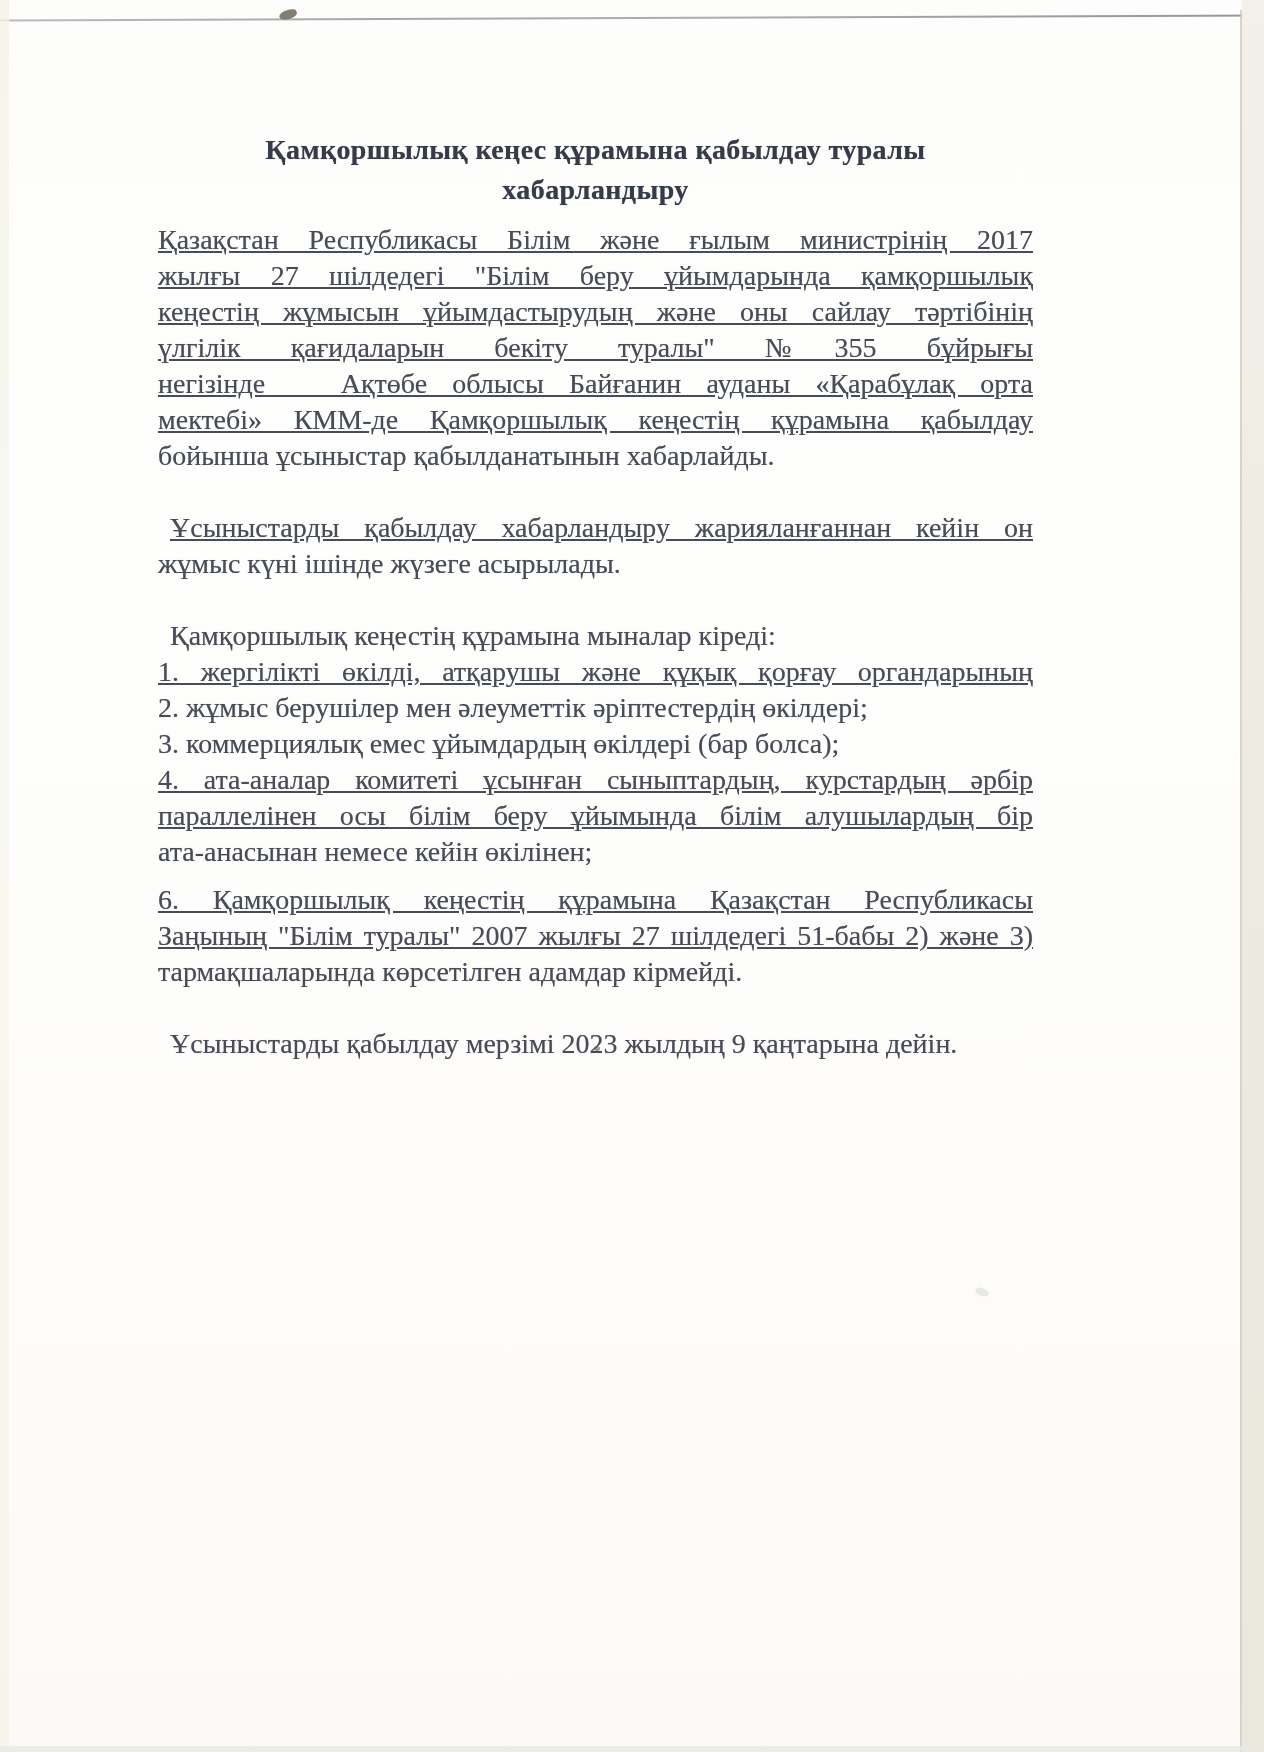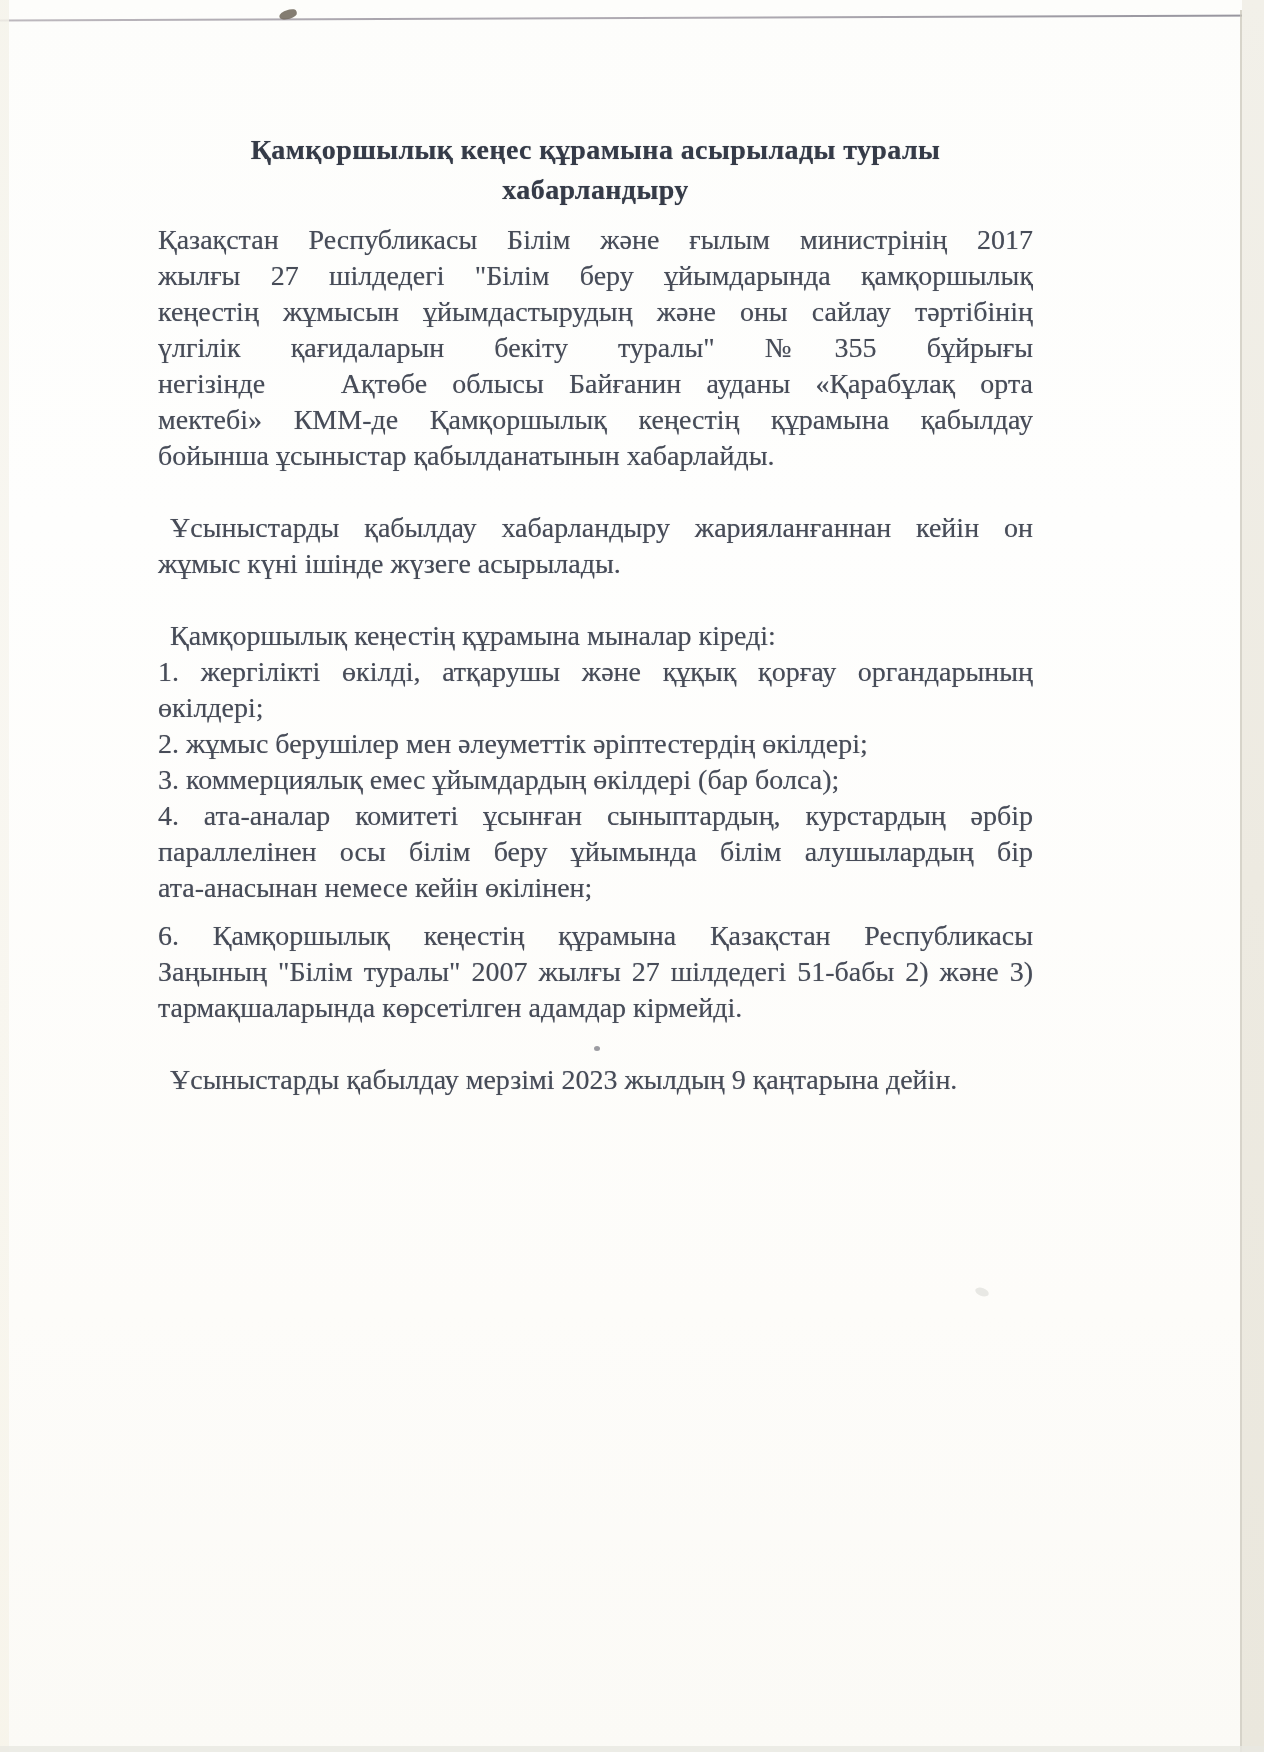--- a/index.html
+++ b/index.html
@@ -103,20 +103,21 @@
 
   .para { font-weight: normal; }
 
   
   .jline {
     height: 36px;
     line-height: 36px;
     text-align: justify;
     white-space: pre-wrap;
     overflow: hidden;
+    text-decoration: underline;
   }
   .jline::after {
     content: "";
     display: inline-block;
     width: 100%;
     height: 0;
   }
   
   .lline {
     height: 36px;
@@ -137,21 +138,21 @@
   <div class="left-edge-strip"></div>
   <div class="right-edge-strip"></div>
   <div class="right-edge-line"></div>
   <div class="bottom-edge-strip"></div>
   <div class="stray-dot"></div>
   <div class="faint-mark"></div>
 
   <div class="content">
 
     <div class="doc-title">
-      <div class="tline">Қамқоршылық кеңес құрамына асырылады туралы</div>
+      <div class="tline">Қамқоршылық кеңес құрамына қабылдау туралы</div>
       <div class="tline">хабарландыру</div>
     </div>
 
     <div class="para">
       <div class="jline">Қазақстан Республикасы Білім және ғылым министрінің 2017</div>
       <div class="jline">жылғы 27 шілдедегі "Білім беру ұйымдарында қамқоршылық</div>
       <div class="jline">кеңестің жұмысын ұйымдастырудың және оны сайлау тәртібінің</div>
       <div class="jline">үлгілік қағидаларын бекіту туралы" №355 бұйрығы</div>
       <div class="jline">негізінде   Ақтөбе облысы Байғанин ауданы «Қарабұлақ орта</div>
       <div class="jline">мектебі» КММ-де Қамқоршылық кеңестің құрамына қабылдау</div>
@@ -162,21 +163,20 @@
       <div class="jline indent-sm">Ұсыныстарды қабылдау хабарландыру жарияланғаннан кейін он</div>
       <div class="lline">жұмыс күні ішінде жүзеге асырылады.</div>
     </div>
 
     <div class="para">
       <div class="lline indent-sm">Қамқоршылық кеңестің құрамына мыналар кіреді:</div>
     </div>
 
     <div class="para">
       <div class="jline">1. жергілікті өкілді, атқарушы және құқық қорғау органдарының</div>
-      <div class="lline">өкілдері;</div>
     </div>
 
     <div class="para">
       <div class="lline">2. жұмыс берушілер мен әлеуметтік әріптестердің өкілдері;</div>
     </div>
 
     <div class="para">
       <div class="lline">3. коммерциялық емес ұйымдардың өкілдері (бар болса);</div>
     </div>
 

